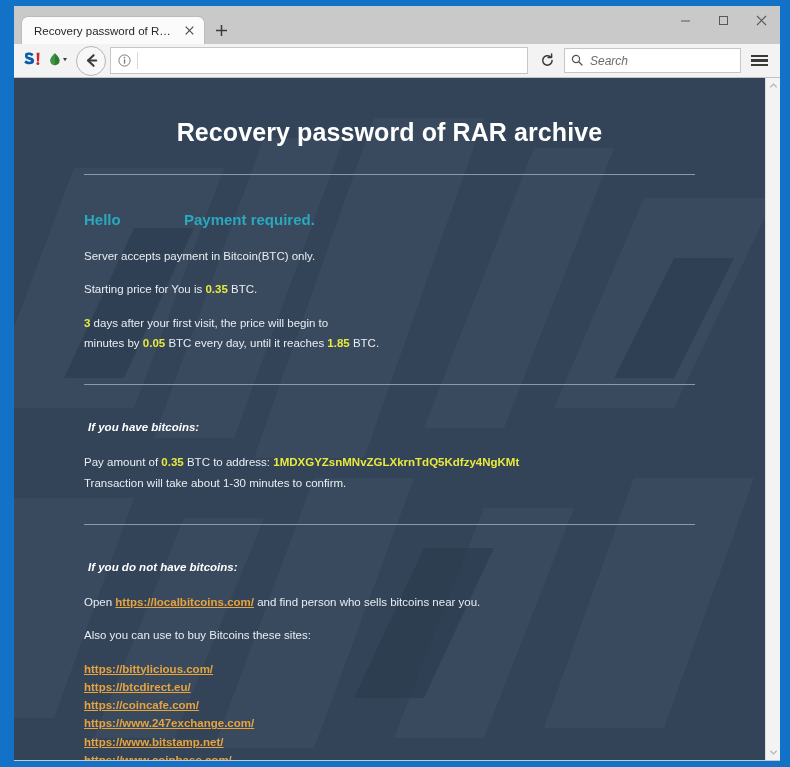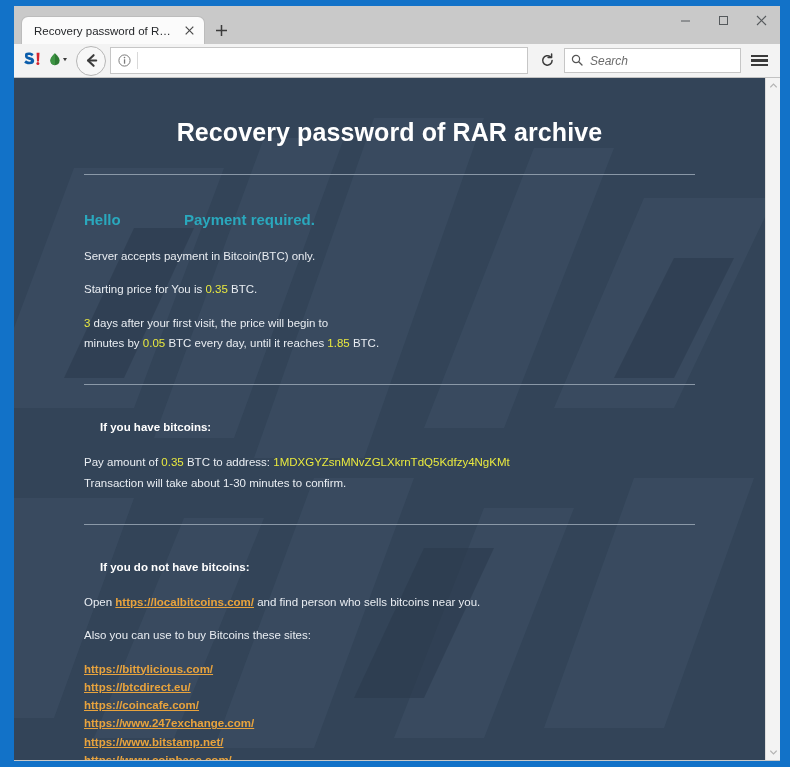--- a/index.html
+++ b/index.html
@@ -245,31 +245,31 @@
   .greet {
     color: #2aa8bd;
     font-size: 15px;
     font-weight: bold;
   }
   .greet.hello { width: 100px; flex: none; }
 
   p.line { margin: 0 0 16px 0; }
   p.tight { margin: 0 0 3px 0; }
   p.last { margin: 0; }
-  .amt { color: #e9e93f; font-weight: normal; }
+  .amt { color: #e9e93f; font-weight: bold; }
   .lnk {
     color: #e8a33d;
     text-decoration: underline;
     font-weight: bold;
   }
   .linklist { margin: 0 0 16px 0; }
   .linklist .lnk { display: inline-block; }
   .linklist div { margin-bottom: 1px; }
 
-  .sect-head { font-weight: bold; color: #ffffff; margin: 0 0 18px 16px; }
+  .sect-head { font-weight: bold; color: #ffffff; margin: 0 0 18px 4px; font-style: italic; }
 
   
   #scrollbar {
     position: absolute;
     right: 0; top: 0;
     width: 15px; height: 682px;
     background: #f3f3f3;
     border-left: 1px solid #dcdcdc;
     box-sizing: border-box;
   }

